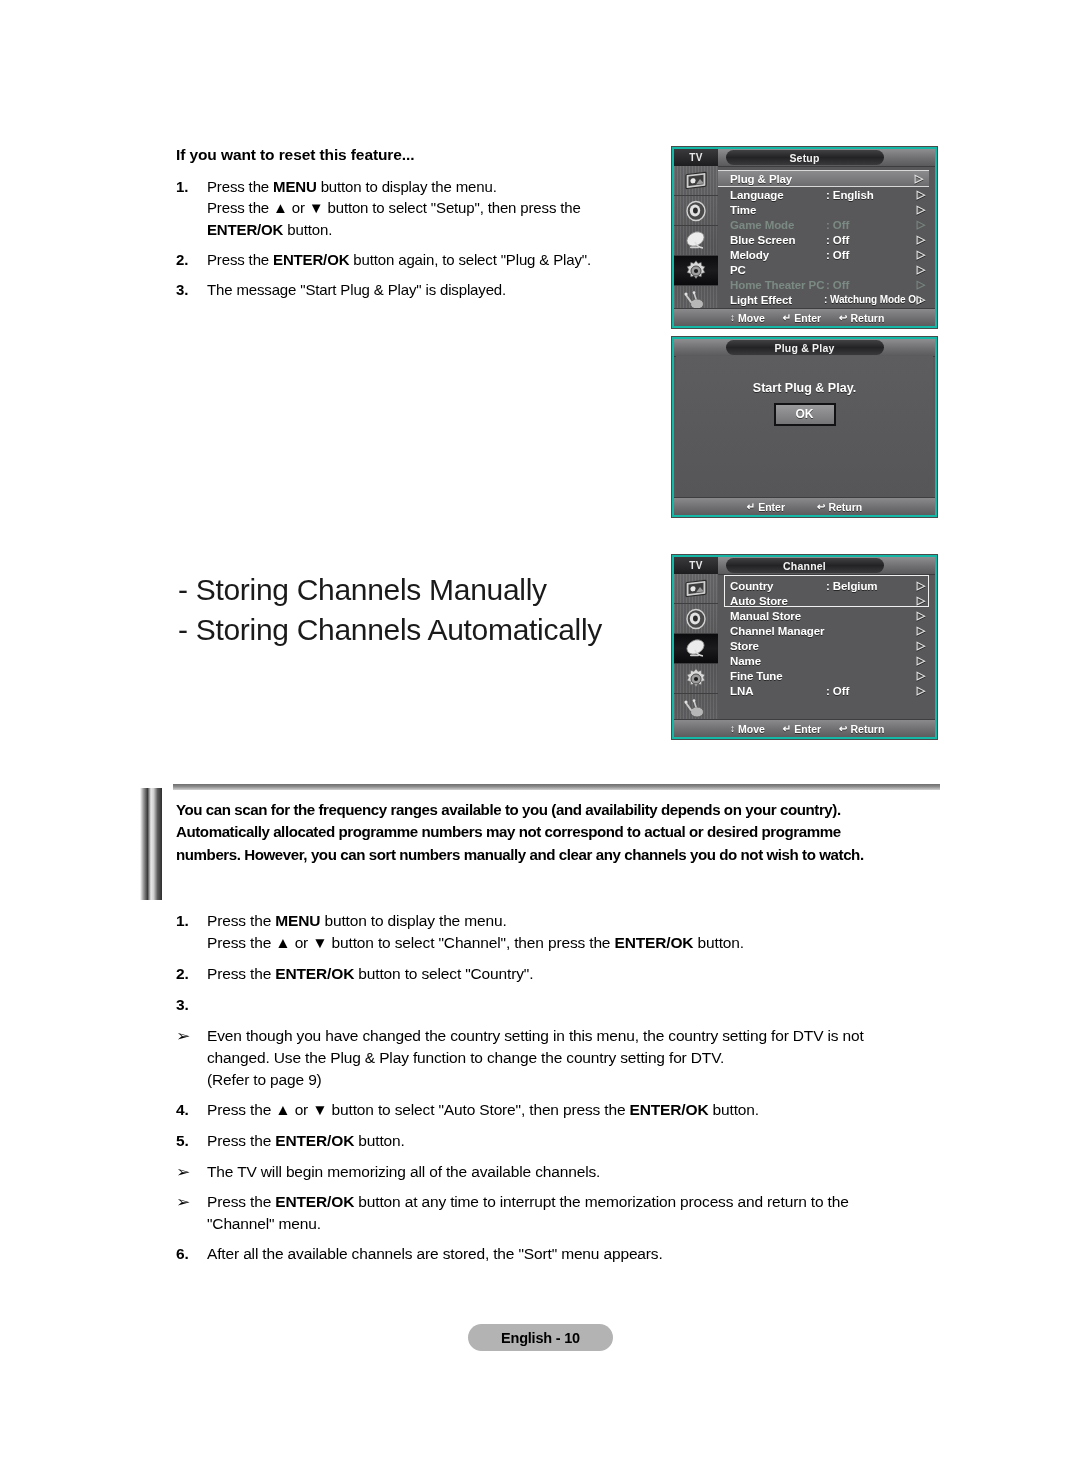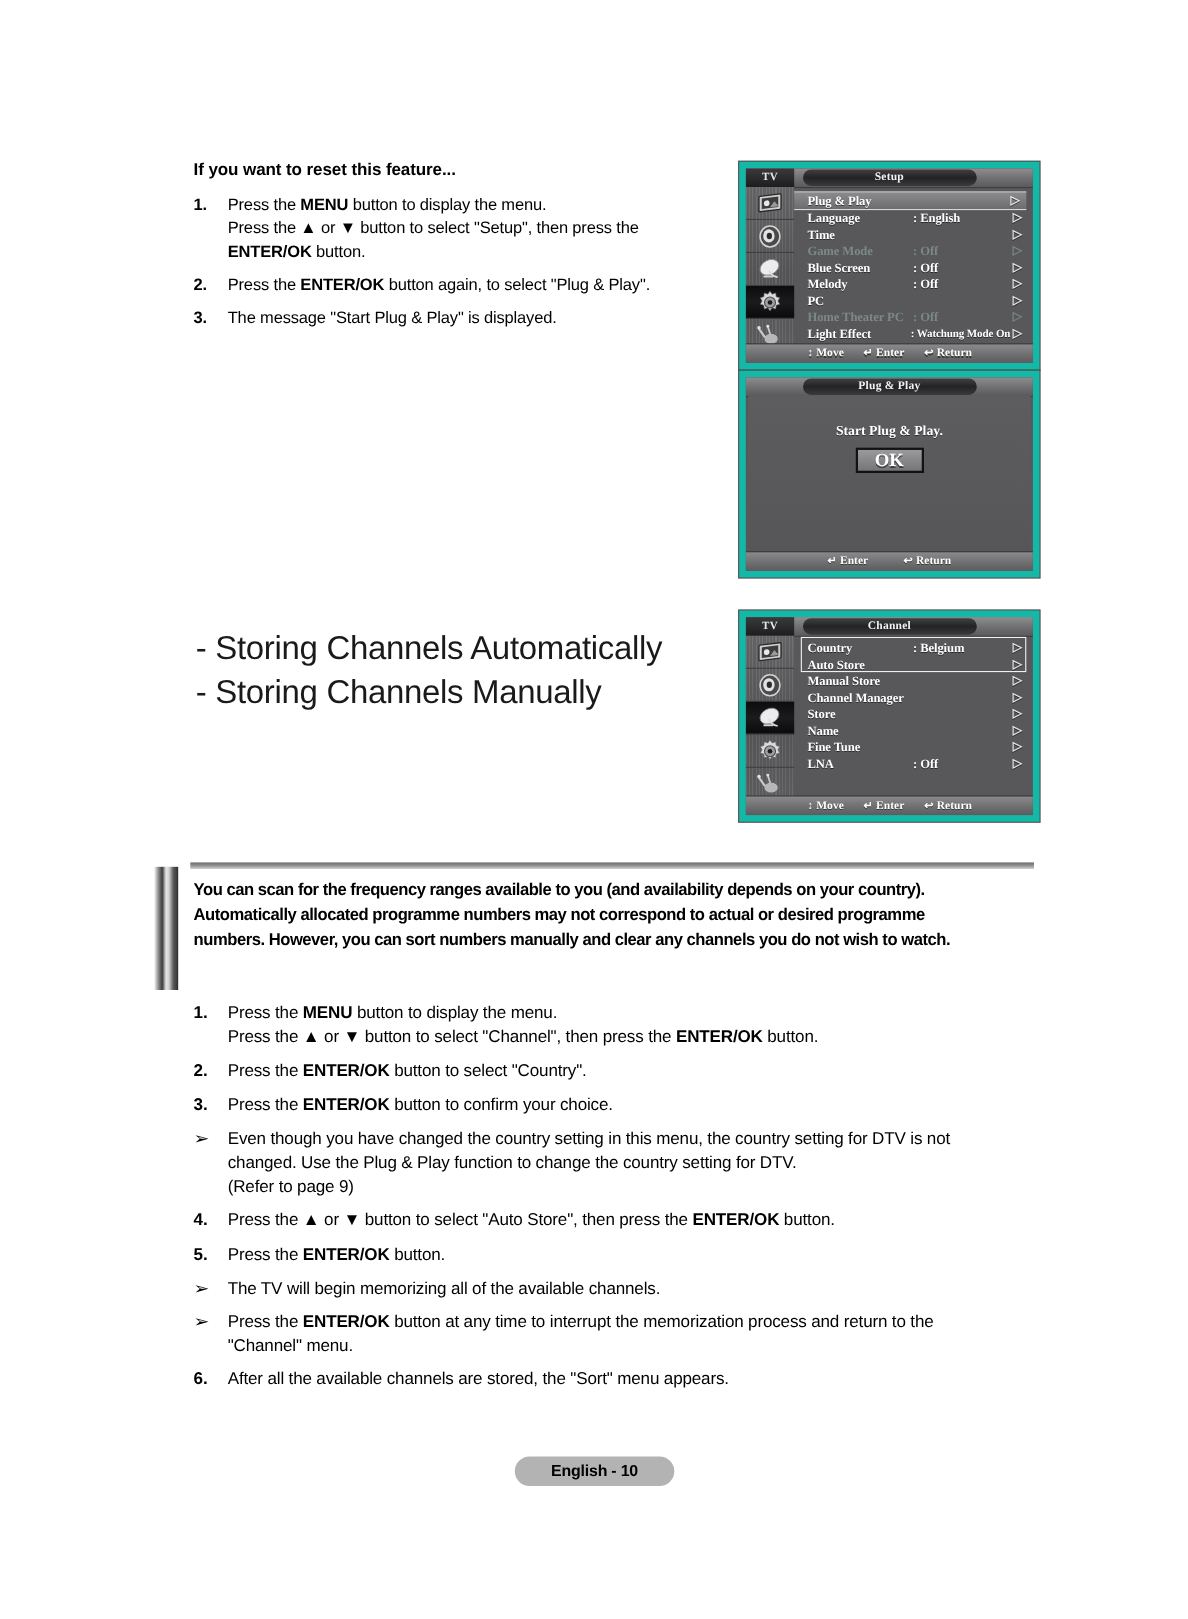--- a/index.html
+++ b/index.html
@@ -149,24 +149,24 @@
     font-size: 14.5px;
     font-weight: bold;
     letter-spacing: -0.2px;
     color: #000;
   }
 
   
   .osd {
     position: absolute;
     background: #58585a;
-    border: 6px solid #14b8a6;
+    border: 2px solid #14b8a6;
     box-shadow: 0 0 0 1px #4a4a4a;
     overflow: hidden;
-    font-family: Liberation Serif, serif;
+    font-family: Liberation Sans, sans-serif;
   }
   .osd-inner { position: relative; width: 100%; height: 100%; }
 
   
   .osd-titlebar {
     position: relative;
     height: 17px;
     background: linear-gradient(to bottom, #8e8e90 0%, #6f6f71 55%, #5a5a5c 100%);
     border-bottom: 1px solid #3d3d3f;
   }
@@ -326,21 +326,21 @@
   }
   .dialog-ok {
     width: 58px;
     height: 19px;
     background: linear-gradient(to bottom, #9a9a9c 0%, #848486 60%, #757577 100%);
     border: 2px solid #121214;
     display: flex;
     align-items: center;
     justify-content: center;
     color: #ffffff;
-    font-size: 17px;
+    font-size: 12px;
     font-weight: bold;
     text-shadow: 0 1px 0 rgba(0,0,0,0.5);
     margin-bottom: 72px;
   }
   .osd-helpbar.centered { justify-content: center; }
   .osd-helpbar.centered .hb-item { margin: 0 16px; }
 
   
   .rail-cell svg { display: block; }
 </style>
@@ -369,22 +369,22 @@
         <div class="step">
           <div class="step-num">3.</div>
           <div class="step-body">
             <span class="step-line"><span>The message "Start Plug &amp; Play" is displayed.</span></span>
           </div>
         </div>
       </div>
   </div>
 
   <div class="mid-headings">
+    <div>- Storing Channels Manually</div>
     <div>- Storing Channels Automatically</div>
-    <div>- Storing Channels Manually</div>
   </div>
 
   <div class="section">
     <div class="section-bar"></div>
     <div class="section-rule"></div>
     <div class="section-lead" id="section-lead">
         <span>You can scan for the frequency ranges available to you (and availability depends on your country).</span>
         <span>Automatically allocated programme numbers may not correspond to actual or desired programme</span>
         <span>numbers. However, you can sort numbers manually and clear any channels you do not wish to watch.</span>
       </div>
@@ -400,21 +400,20 @@
       </div>
       <div class="step">
         <div class="step-num">2.</div>
         <div class="step-body">
           <span class="step-line"><span>Press the </span><span class="b">ENTER/OK</span><span> button to select "Country".</span></span>
         </div>
       </div>
       <div class="step">
         <div class="step-num">3.</div>
         <div class="step-body">
-          <span class="step-line"><span>Press the </span><span class="b">ENTER/OK</span><span> button to confirm your choice.</span></span>
         </div>
       </div>
       <div class="note">
         <div class="note-bullet">➢</div>
         <div class="note-body">
           <span class="step-line"><span>Even though you have changed the country setting in this menu, the country setting for DTV is not</span></span>
           <span class="step-line"><span>changed. Use the Plug &amp; Play function to change the country setting for DTV.</span></span>
           <span class="step-line"><span>(Refer to page 9)</span></span>
         </div>
       </div>

